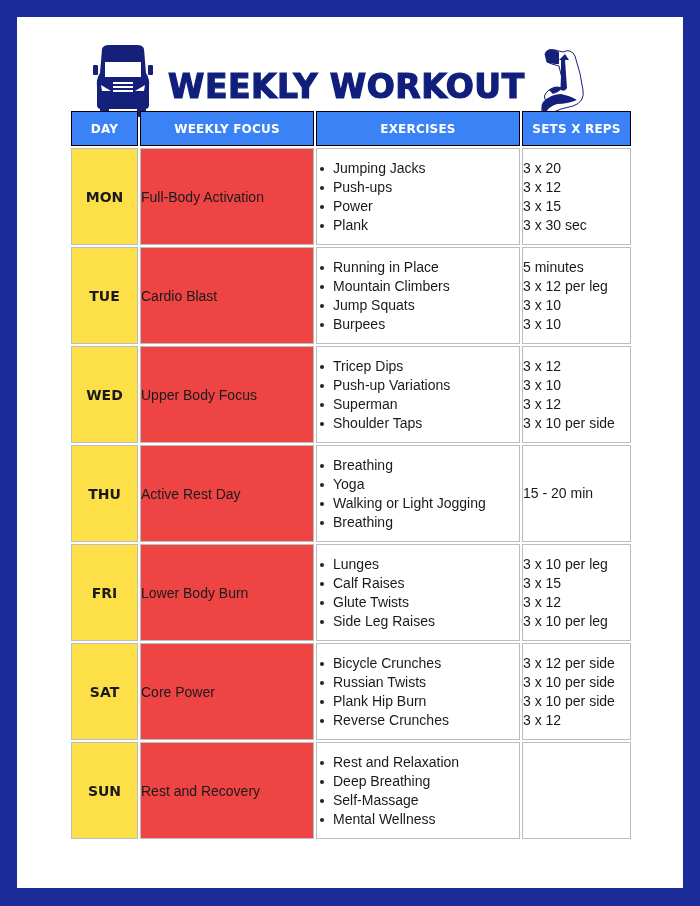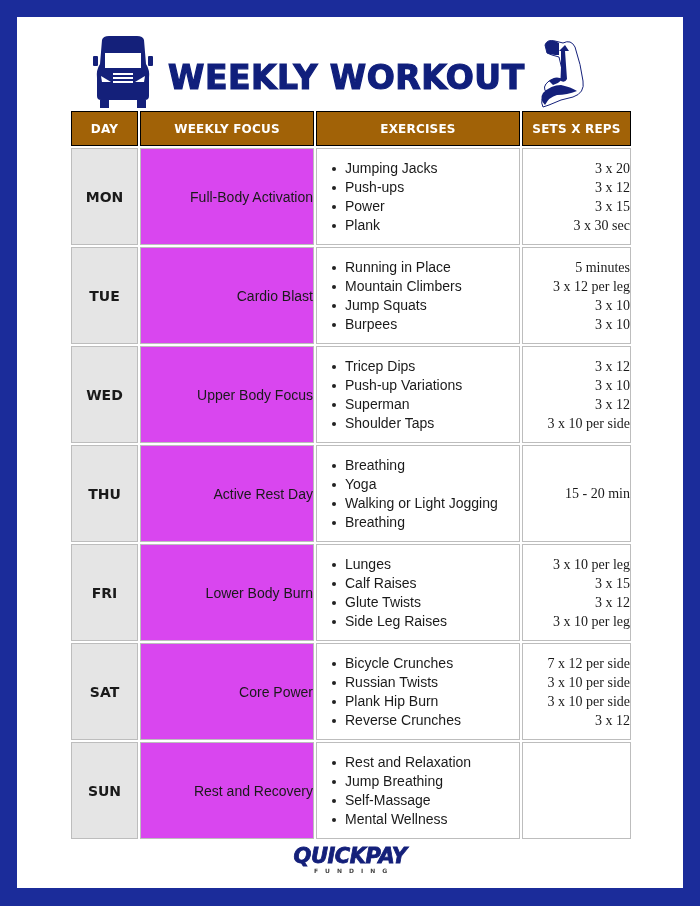--- a/index.html
+++ b/index.html
@@ -10,21 +10,21 @@
     font-family: "Liberation Sans", sans-serif;
   }
   .frame {
     position: absolute;
     left: 17px; top: 17px;
     width: 666px; height: 871px;
     background: #ffffff;
   }
   .header {
     position: absolute;
-    left: 0; top: 7px; width: 666px; height: 108px;
+    left: 0; top: 16px; width: 666px; height: 108px;
   }
   .truck {
     position: absolute; left: 76px; top: 12px; width: 60px; height: 74px;
   }
   .arm {
     position: absolute; left: 520px; top: 13px; width: 56px; height: 72px;
   }
   .title {
     position: absolute; left: 151px; top: 34px;
     font-family: "DejaVu Sans", sans-serif;
@@ -37,49 +37,49 @@
   }
   table.plan {
     position: absolute;
     left: 52px; top: 92px;
     width: 562px;
     border-collapse: separate;
     border-spacing: 2px;
     table-layout: fixed;
   }
   table.plan th {
-    background: #a16207;
+    background: #3b82f6;
     color: #fff;
     font-family: "DejaVu Sans", sans-serif;
     font-weight: bold;
     font-size: 12px;
     height: 35px;
     text-align: center;
     vertical-align: middle;
     border: 1px solid #000;
     letter-spacing: 0.2px;
   }
   table.plan td {
     border: 1px solid #bdbdbd;
     height: 97px;
     vertical-align: middle;
     font-size: 14px;
     color: #1a1a1a;
   }
   td.day {
-    background: #e5e5e5;
+    background: #fde047;
     text-align: center;
     font-family: "DejaVu Sans", sans-serif;
     font-weight: bold;
     font-size: 13px;
     color: #111;
   }
-  td.focus { text-align: right; background: #d946ef; }
-  td.ex { background: #fff; padding-left: 12px; margin-top: 41px; }
-  td.sets { background: #fff; text-align: right; line-height: 19px; font-family: Liberation Serif, serif; }
+  td.focus { text-align: left; background: #ef4444; }
+  td.ex { background: #fff; padding-left: 0; margin-top: 41px; }
+  td.sets { background: #fff; text-align: left; line-height: 19px; }
   ul.exlist { list-style: none; }
   ul.exlist li { line-height: 19px; position: relative; padding-left: 16px; white-space: nowrap; }
   ul.exlist li::before {
     content: ""; position: absolute; left: 3px; top: 8px;
     width: 4px; height: 4px; border-radius: 50%; background: #222;
   }
   .logo {
     position: absolute; left: 0; top: 828px; width: 666px; text-align: center;
   }
   .logo-main {
@@ -232,39 +232,35 @@
         <td class="focus">Core Power</td>
         <td class="ex">
             <ul class="exlist">
           <li>Bicycle Crunches</li>
           <li>Russian Twists</li>
           <li>Plank Hip Burn</li>
           <li>Reverse Crunches</li>
         </ul>
           </td>
         <td class="sets">
-          <div>7 x 12 per side</div>
+          <div>3 x 12 per side</div>
           <div>3 x 10 per side</div>
           <div>3 x 10 per side</div>
           <div>3 x 12</div>
         </td>
       </tr>
       <tr>
         <td class="day">SUN</td>
         <td class="focus">Rest and Recovery</td>
         <td class="ex">
             <ul class="exlist">
           <li>Rest and Relaxation</li>
-          <li>Jump Breathing</li>
+          <li>Deep Breathing</li>
           <li>Self-Massage</li>
           <li>Mental Wellness</li>
         </ul>
           </td>
         <td class="sets"></td>
       </tr>
     </tbody>
   </table>
 
-  <div class="logo">
-    <div class="logo-main">QUICKPAY</div>
-    <div class="logo-sub">FUNDING</div>
-  </div>
 </div>
 
 </body></html>

